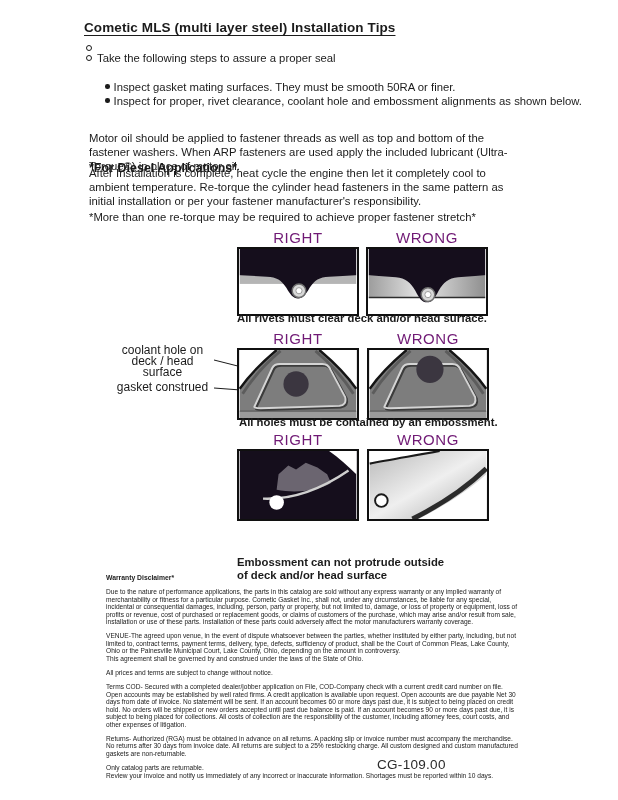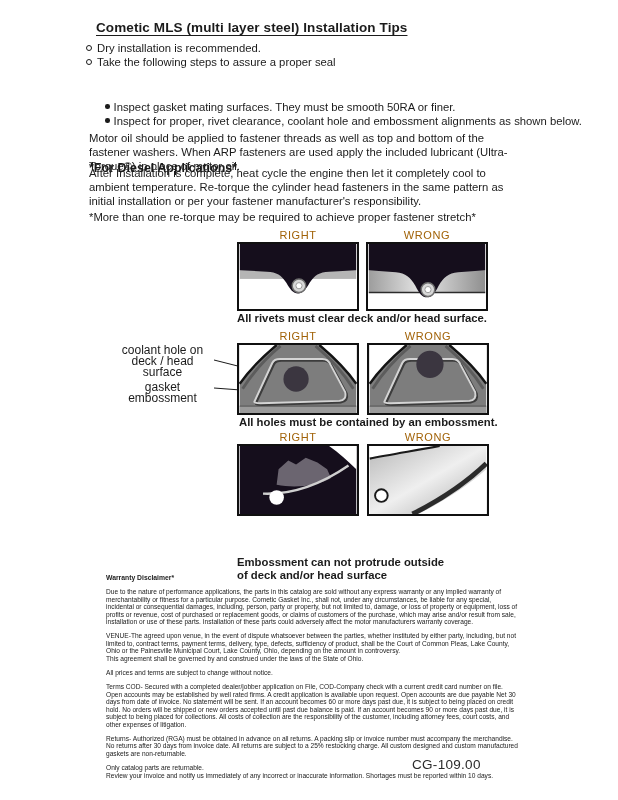--- a/index.html
+++ b/index.html
@@ -1,60 +1,59 @@
 <!DOCTYPE html>
 <html><head>
 <meta charset="utf-8">
 <style>
   html,body{margin:0;padding:0;}
   body{
     width:618px;height:800px;position:relative;background:#ffffff;
     font-family:"Liberation Sans", sans-serif;color:#1b1b1b;overflow:hidden;
   }
   .abs{position:absolute;}
-  #title{left:96px;top:20px;font-size:13.5px;font-weight:bold;
+  #title{left:84px;top:20px;font-size:13.5px;font-weight:bold;
     text-decoration:underline;text-underline-offset:3px;letter-spacing:.1px;}
   .body-text{font-size:11.3px;line-height:14px;}
   #bullets{left:86px;top:41px;}
   .b-row{display:flex;align-items:flex-start;}
   .hollow-bullet{width:4px;height:4px;border:1px solid #1b1b1b;border-radius:50%;
     display:inline-block;margin:4px 5px 0 0;flex:0 0 auto;}
-  #subbullets{left:105px;top:100px;}
+  #subbullets{left:105px;top:80px;}
   .dot-bullet{width:4.5px;height:4.5px;background:#1b1b1b;border-radius:50%;
     display:inline-block;margin:4px 4px 0 0;flex:0 0 auto;}
   #diesel-h{left:89px;top:114px;font-size:12.5px;font-weight:bold;margin-top:47px;}
   .para{left:89px;width:438px;font-size:11.3px;line-height:13.8px;}
   #diesel-p1{top:132px;}
   #diesel-p2{top:167px;}
   #diesel-p3{top:211px;}
   .diag-col{width:122px;text-align:center;}
-  .rw-label{font-size:11px;letter-spacing:.6px;color:#a16207;margin-bottom:1px;}
+  .rw-label{font-size:15px;letter-spacing:.6px;color:#701a75;margin-bottom:1px;}
   .panel{display:block;border:2px solid #101010;background:#fff;}
   .caption{font-size:11.3px;line-height:13px;font-weight:bold;}
   #cap1{left:237px;top:312px;}
   #cap2{left:239px;top:416px;}
   #cap3{left:237px;top:516px;width:218px;margin-top:40px;}
   .diag-label{font-size:12px;line-height:10.8px;text-align:center;width:93px;left:116px;}
   #lbl-coolant{top:345px;}
   #lbl-emboss{top:382px;}
   #lead-lines{left:120px;top:344px;pointer-events:none;}
   #warranty{left:106px;top:574px;width:412px;font-size:6.6px;line-height:7.4px;color:#222;}
   #warranty .w-head{font-weight:bold;margin:0 0 7px 0;font-size:6.8px;}
   #warranty p{margin:0 0 7px 0;}
-  #footer-code{left:412px;top:757px;font-size:13.5px;letter-spacing:.3px;color:#2a2a2a;}
+  #footer-code{left:377px;top:757px;font-size:13.5px;letter-spacing:.3px;color:#2a2a2a;}
 </style>
 </head>
 <body>
 
 <div class="abs" id="title">Cometic MLS (multi layer steel) Installation Tips</div>
 
 <div class="abs body-text" id="bullets">
   <div class="b-row">
     <span class="hollow-bullet"></span>
-    <span>Dry installation is recommended.</span>
   </div>
   <div class="b-row">
     <span class="hollow-bullet"></span>
     <span>Take the following steps to assure a proper seal</span>
   </div>
 </div>
 
 <div class="abs body-text" id="subbullets">
   <div class="b-row">
     <span class="dot-bullet"></span>
@@ -95,21 +94,21 @@
     <rect x="0" y="27" width="120" height="23" fill="url(#g-r1w)"></rect>
     <line x1="0" y1="50" x2="120" y2="50" stroke="#2c2c2c" stroke-width="1.5"></line>
     <path d="M0,0 H120 V27 L92,29 C82,30 77,34 72,43 C68,51 65,55 60,55 C55,55 52,51 48,43 C43,34 38,30 28,29 L0,27 Z" fill="#150e1c"></path>
     <circle cx="61" cy="47" r="7" fill="#d8d8d8" stroke="#6f6f6f" stroke-width="1.5"></circle>
     <circle cx="61" cy="47" r="3.2" fill="#ffffff" stroke="#9a9a9a" stroke-width="1"></circle>
   </svg>
 </div>
 <div class="abs caption" id="cap1">All rivets must clear deck and/or head surface.</div>
 
 <div class="abs diag-label" id="lbl-coolant">coolant hole on deck / head surface</div>
-<div class="abs diag-label" id="lbl-emboss">gasket embossment</div>
+<div class="abs diag-label" id="lbl-emboss">gasket construed</div>
 <svg class="abs" id="lead-lines" width="182" height="60" viewBox="0 0 182 60">
   <line x1="94" y1="16" x2="173" y2="36" stroke="#1b1b1b" stroke-width="1"></line>
   <line x1="94" y1="44" x2="147" y2="48" stroke="#1b1b1b" stroke-width="1"></line>
 </svg>
 
 <div class="abs diag-col" style="left:237px;top:330px;">
   <div class="rw-label">RIGHT</div>
   <svg class="panel" width="118" height="68" viewBox="0 0 120 70">
     <rect width="120" height="70" fill="#7d7d7d"></rect>
     <path d="M0,0 H38 C25,11 11,24 0,40 Z" fill="#ffffff"></path>

